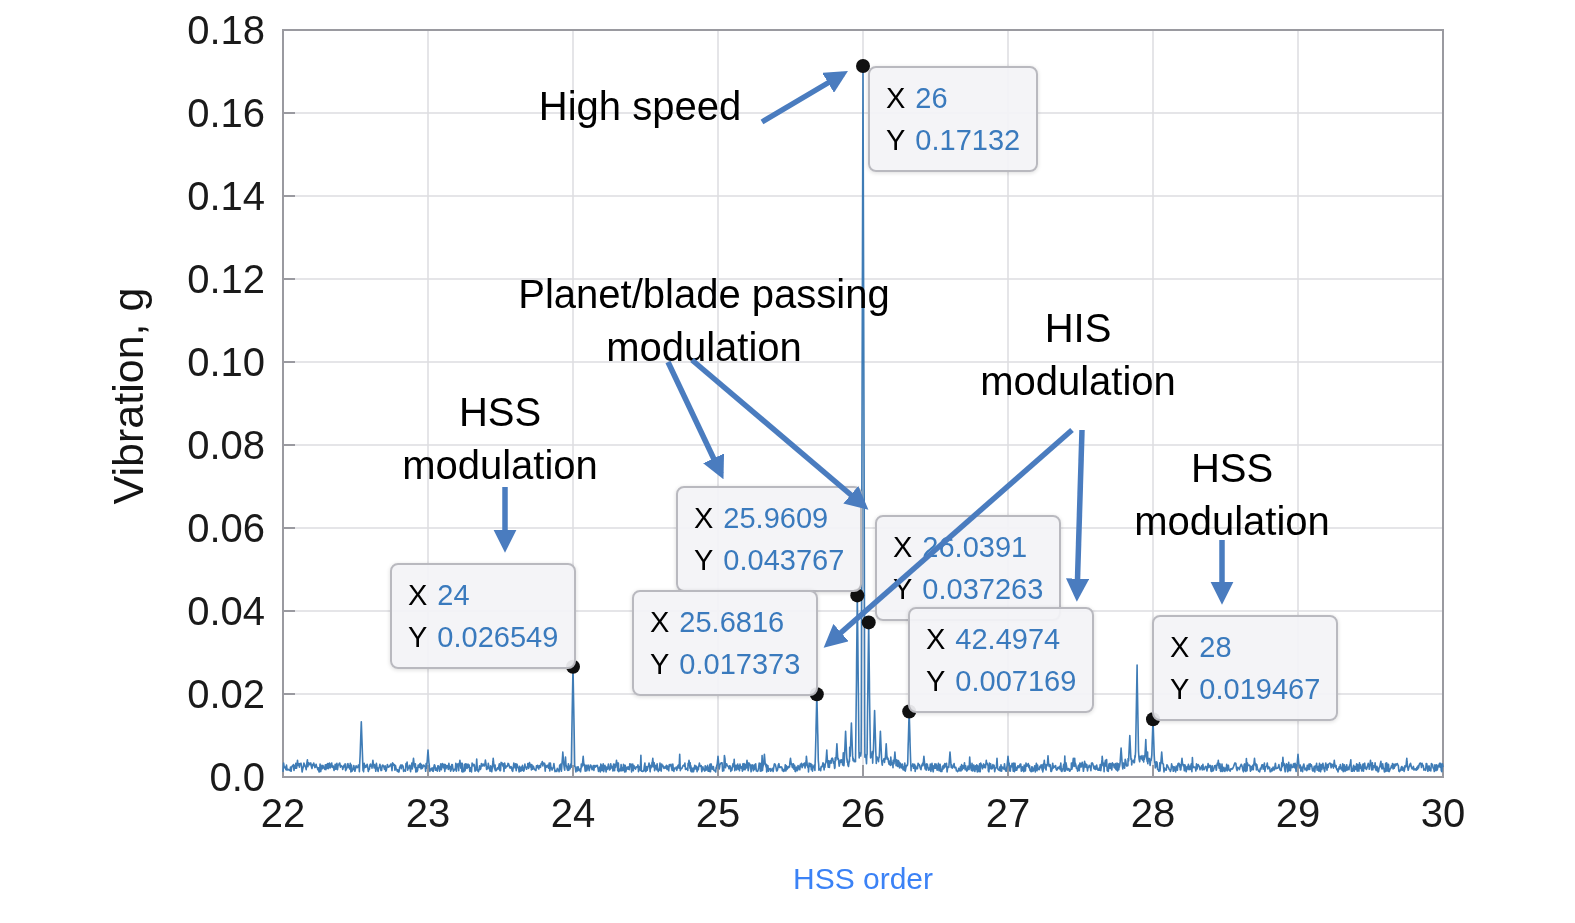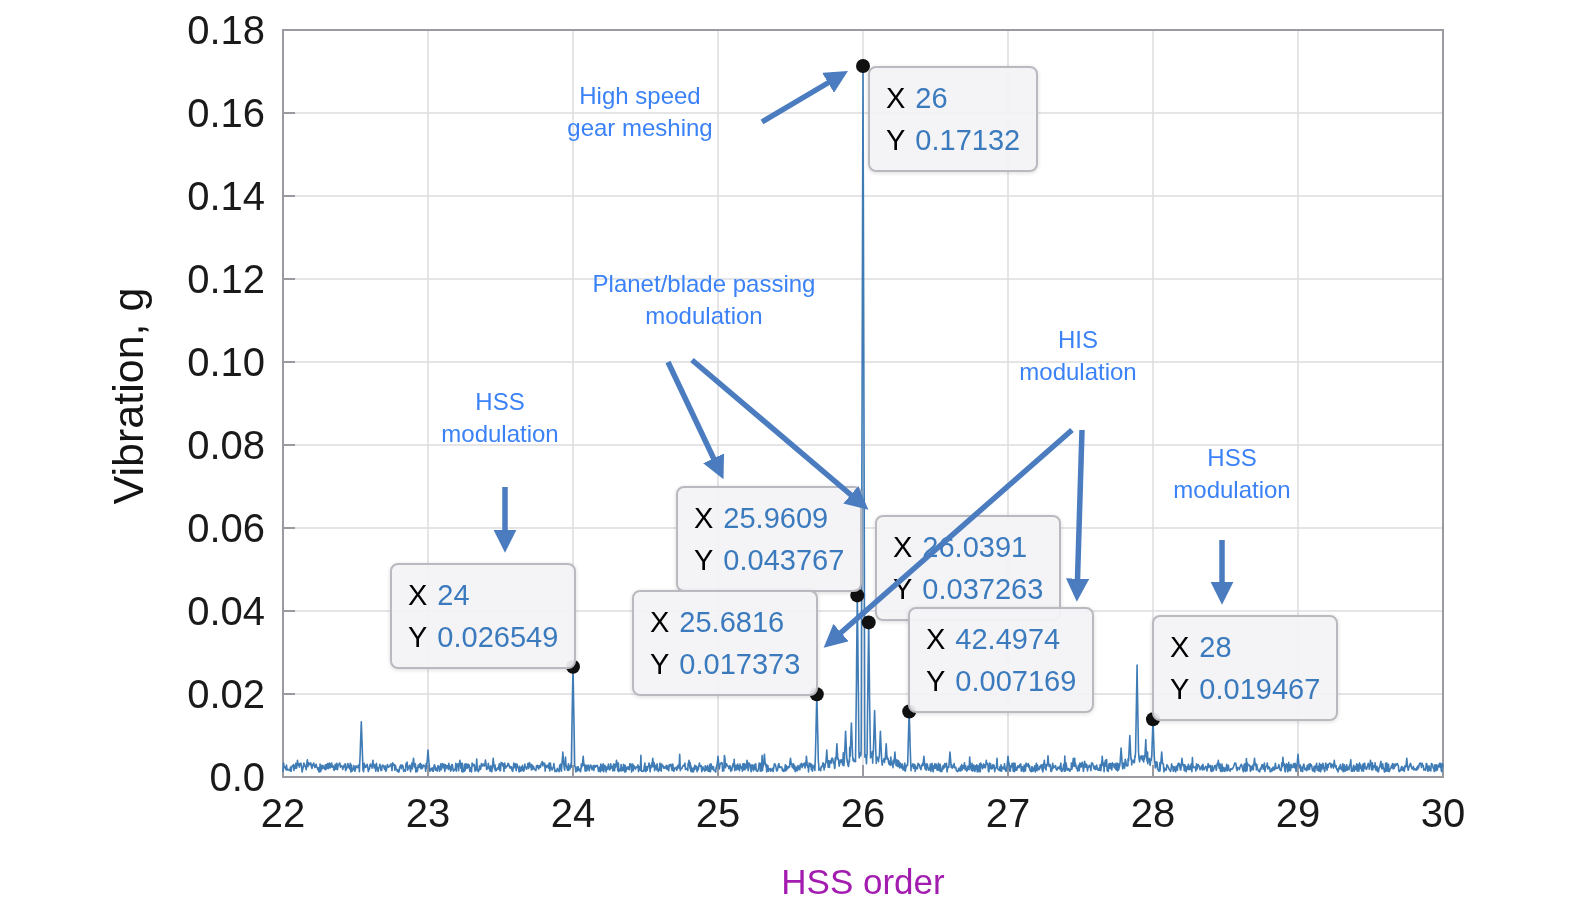--- a/index.html
+++ b/index.html
@@ -1,30 +1,30 @@
 <!DOCTYPE html>
 <html><head>
 <meta charset="utf-8">
 <style>
   html,body{margin:0;padding:0;background:#ffffff;}
   .figure{position:relative;width:1575px;height:923px;background:#ffffff;
           font-family:"Liberation Sans",sans-serif;overflow:hidden;}
   #chart-svg{position:absolute;left:0;top:0;z-index:1;}
   .anno-svg{position:absolute;left:0;top:0;z-index:4;pointer-events:none;}
   .anno{position:absolute;transform:translateX(-50%);text-align:center;
-        font-size:24px;line-height:1.33;color:#3b82f6;z-index:4;white-space:nowrap;}
+        font-size:40px;line-height:1.33;color:#000000;z-index:4;white-space:nowrap;}
   .datatip{position:absolute;z-index:3;background:rgba(243,243,246,0.93);
            border:2px solid #b9b9bf;border-radius:8px;padding:9px 16px;
            font-size:29px;line-height:1.45;color:#000;white-space:nowrap;
            box-shadow:0 1px 4px rgba(0,0,0,0.14);}
   .dt-row{display:flex;}
   .dt-key{color:#000;}
   .dt-val{color:#3a7abd;margin-left:10px;}
   .axis-label-x{position:absolute;left:863px;top:862px;transform:translateX(-50%);
-                font-size:35px;color:#a21caf;z-index:2;}
+                font-size:30px;color:#3b82f6;z-index:2;}
   .axis-label-y{position:absolute;left:128px;top:396px;
                 transform:translate(-50%,-50%) rotate(-90deg);
                 font-size:43px;color:#141414;white-space:nowrap;z-index:2;}
 </style>
 </head>
 <body>
 
 <div class="figure">
 
   <svg id="chart-svg" width="1575" height="923" viewBox="0 0 1575 923">
@@ -94,27 +94,26 @@
       <circle cx="868.7" cy="622.4" r="7" fill="#111111"></circle>
       <circle cx="909.2" cy="711.5" r="7" fill="#111111"></circle>
       <circle cx="1153.0" cy="719.2" r="7" fill="#111111"></circle>
     </svg>
 
   <div class="axis-label-x">HSS order</div>
   <div class="axis-label-y">Vibration, g</div>
 
   <div class="anno" style="left:640px;top:80px;">
     <div>High speed</div>
-    <div>gear meshing</div>
   </div>
   <div class="anno" style="left:672px;top:268px;margin-left:32px;">
     <div>Planet/blade passing</div>
     <div>modulation</div>
   </div>
-  <div class="anno" style="left:1078px;top:324px;">
+  <div class="anno" style="left:1078px;top:302px;">
     <div>HIS</div>
     <div>modulation</div>
   </div>
   <div class="anno" style="left:500px;top:386px;">
     <div>HSS</div>
     <div>modulation</div>
   </div>
   <div class="anno" style="left:1232px;top:442px;">
     <div>HSS</div>
     <div>modulation</div>

